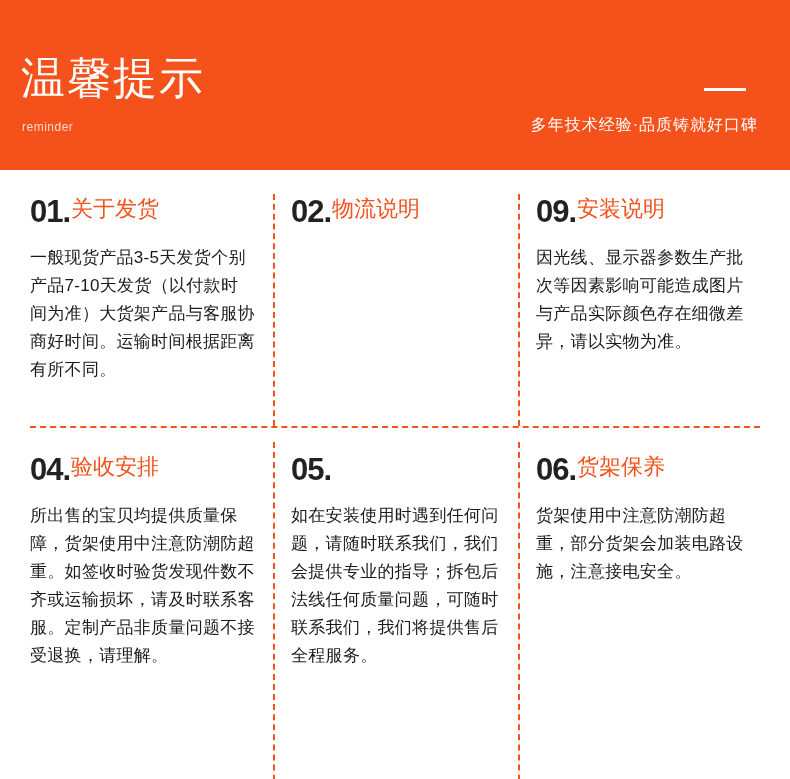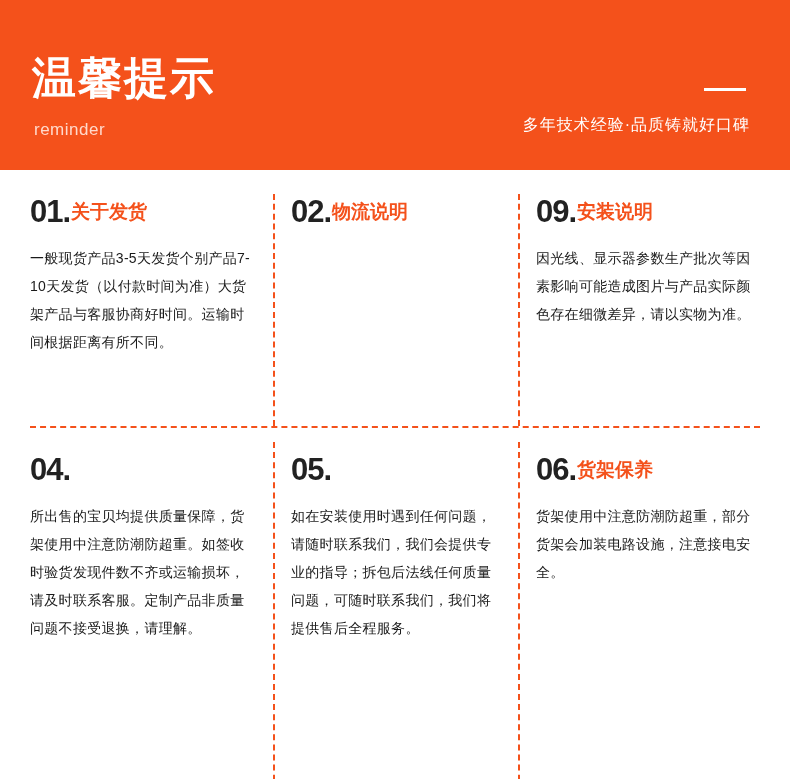--- a/index.html
+++ b/index.html
@@ -23,47 +23,47 @@
   
   .banner {
     position: relative;
     width: 790px;
     height: 170px;
     background: #f4511b;
     box-sizing: border-box;
   }
   .banner-title {
     position: absolute;
-    left: 32px;
+    left: 21px;
     top: 55px;
     font-size: 44px;
     line-height: 46px;
-    font-weight: bold;
+    font-weight: normal;
     color: #ffffff;
     letter-spacing: 2px;
   }
   .banner-sub {
     position: absolute;
-    left: 34px;
+    left: 22px;
     top: 120px;
-    font-size: 17px;
+    font-size: 12px;
     color: #ffd9cb;
     letter-spacing: 0.5px;
   }
   .banner-dash {
     position: absolute;
     right: 44px;
     top: 88px;
     width: 42px;
     height: 3px;
     background: #ffffff;
   }
   .banner-slogan {
     position: absolute;
-    right: 40px;
+    right: 32px;
     top: 115px;
     font-size: 16px;
     color: #ffffff;
     letter-spacing: 1px;
   }
 
   
   .grid {
     position: relative;
     width: 790px;
@@ -82,43 +82,43 @@
     position: relative;
     width: 243px;
     box-sizing: border-box;
     padding-right: 18px;
   }
   .cell.mid { padding-left: 18px; padding-right: 18px; width: 245px; }
   .cell.right { padding-left: 18px; padding-right: 0; width: 242px; }
 
   .item-head {
     display: flex;
-    align-items: center;
+    align-items: flex-start;
     margin-bottom: 14px;
     white-space: nowrap;
   }
   .item-num {
     font-size: 31px;
     font-weight: bold;
     color: #222222;
     letter-spacing: -1px;
   }
   .item-dot {
     font-size: 31px;
     font-weight: bold;
     color: #222222;
   }
   .item-title {
-    font-size: 19px;
-    font-weight: bold;
+    font-size: 22px;
+    font-weight: normal;
     color: #f4511b;
     letter-spacing: 0px;
   }
   .item-body {
-    font-size: 14px;
+    font-size: 17px;
     line-height: 28px;
     color: #1a1a1a;
     letter-spacing: 0.3px;
   }
 
   
   .vline {
     position: absolute;
     top: 0;
     width: 0;
@@ -183,20 +183,21 @@
         </div>
         <div class="item-body">因光线、显示器参数生产批次等因素影响可能造成图片与产品实际颜色存在细微差异，请以实物为准。</div>
       </div>
     </div>
 
     <div class="row row-2" style="margin-top:8px;">
       <div class="cell">
         <div class="item-head">
           <span class="item-num">04</span>
           <span class="item-dot">.</span>
+          <span class="item-title">验收安排</span>
         </div>
         <div class="item-body">所出售的宝贝均提供质量保障，货架使用中注意防潮防超重。如签收时验货发现件数不齐或运输损坏，请及时联系客服。定制产品非质量问题不接受退换，请理解。</div>
       </div>
 
       <div class="cell mid">
         <div class="item-head">
           <span class="item-num">05</span>
           <span class="item-dot">.</span>
         </div>
         <div class="item-body">如在安装使用时遇到任何问题，请随时联系我们，我们会提供专业的指导；拆包后法线任何质量问题，可随时联系我们，我们将提供售后全程服务。</div>

